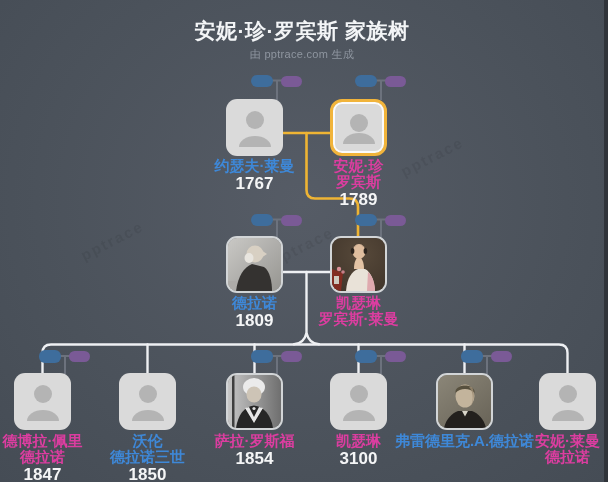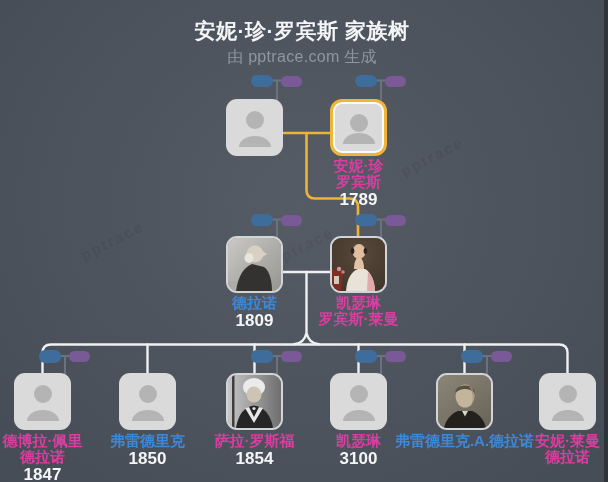--- a/index.html
+++ b/index.html
@@ -9,21 +9,21 @@
     font-family:"Liberation Sans","DejaVu Sans",sans-serif;
     -webkit-font-smoothing:antialiased;
   }
   
   .title{
     position:absolute;left:0;right:0;top:17px;text-align:center;
     font-size:21px;font-weight:bold;color:#f3f5f7;letter-spacing:.5px;
   }
   .subtitle{
     position:absolute;left:0;right:0;top:47px;text-align:center;
-    font-size:16px;color:#8f96a0;letter-spacing:.3px;
+    font-size:11px;color:#8f96a0;letter-spacing:.3px;
   }
   
   .wm{
     position:absolute;z-index:0;font-size:15px;font-weight:bold;letter-spacing:2px;
     color:rgba(0,0,0,0.07);transform:rotate(-27deg);user-select:none;
   }
   
   .wires{position:absolute;left:0;top:0;z-index:1;}
   
   .pillgrp{position:absolute;width:52px;height:13px;z-index:2;}
@@ -128,20 +128,24 @@
     <span class="pill pp"></span>
   </div>
 
   <div class="node" style="left:226px;top:99px">
     <span class="ph-head"></span>
     <span class="ph-shoulders"></span>
   </div>
   <div class="node hl" style="left:330px;top:99px">
     <span class="ph-head"></span>
     <span class="ph-shoulders"></span>
+  </div>
+  <div class="label" style="left:254.5px;top:158px">
+    <div class="nm m">约瑟夫·莱曼</div>
+    <div class="yr">1767</div>
   </div>
   <div class="label" style="left:358.5px;top:158px">
     <div class="nm f">安妮·珍</div>
     <div class="nm f">罗宾斯</div>
     <div class="yr">1789</div>
   </div>
 
   <div class="node photo" style="left:226px;top:236px">
     <svg viewBox="0 0 53 53" preserveAspectRatio="none">
       <defs>
@@ -238,21 +242,22 @@
     <span class="ph-head"></span>
     <span class="ph-shoulders"></span>
   </div>
 
   <div class="label" style="left:42.5px;top:433px">
     <div class="nm f">德博拉·佩里</div>
     <div class="nm f">德拉诺</div>
     <div class="yr">1847</div>
   </div>
   <div class="label" style="left:147.5px;top:433px">
-    <div class="nm m">弗雷德里克</div>
+    <div class="nm m">沃伦</div>
+    <div class="nm m">德拉诺三世</div>
     <div class="yr">1850</div>
   </div>
   <div class="label" style="left:254.5px;top:433px">
     <div class="nm f">萨拉·罗斯福</div>
     <div class="yr">1854</div>
   </div>
   <div class="label" style="left:358.5px;top:433px">
     <div class="nm f">凯瑟琳</div>
     <div class="yr">3100</div>
   </div>

